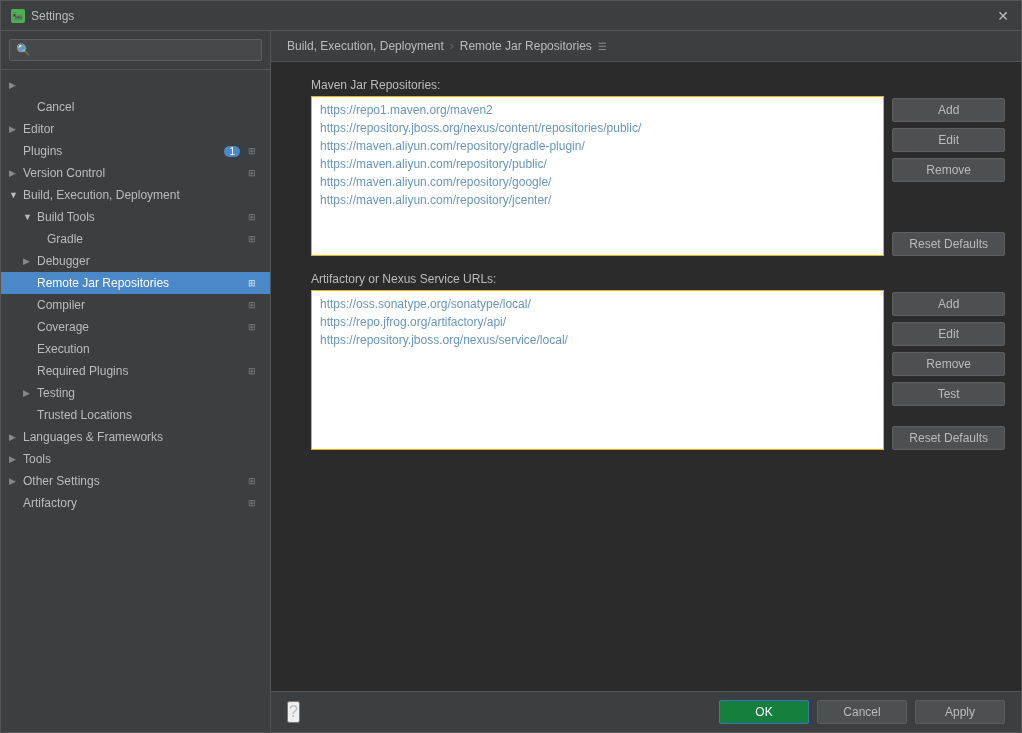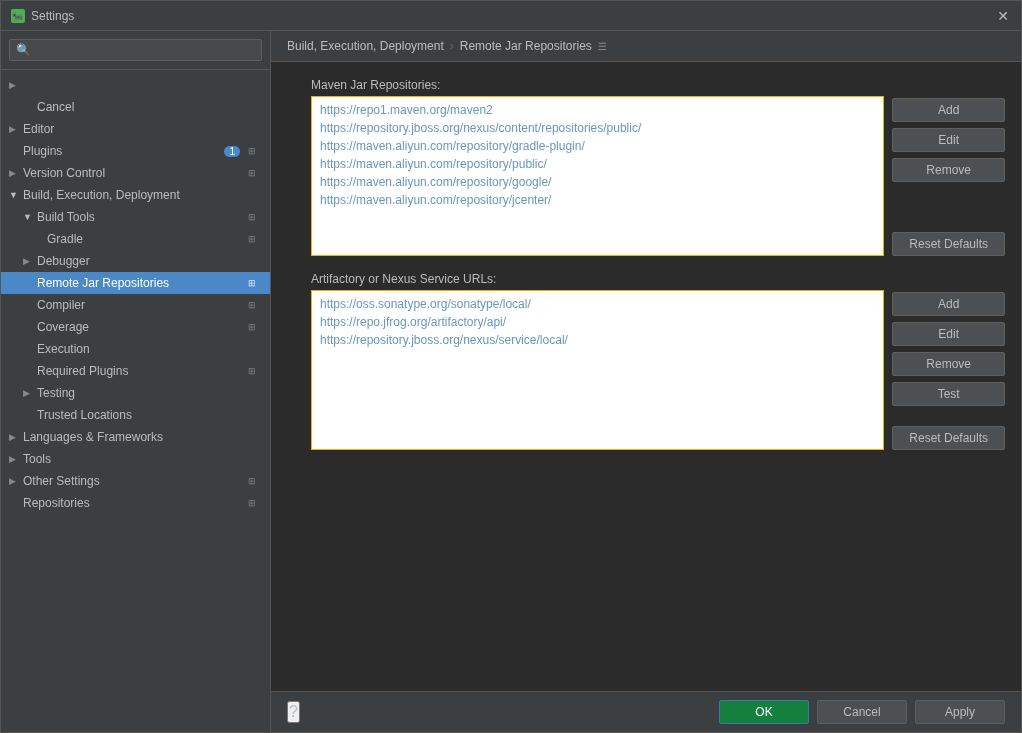--- a/index.html
+++ b/index.html
@@ -395,21 +395,21 @@
         </div>
 
         <div class="tree-item">
           <span class="arrow">▶</span>
           <span class="label">Other Settings</span>
           <span class="ext-icon">⊞</span>
         </div>
 
         <div class="tree-item">
           <span class="arrow"></span>
-          <span class="label">Repositories</span>
+          <span class="label">Artifactory</span>
           <span class="ext-icon">⊞</span>
         </div>
       </div>
     </div>
 
     <div class="content-area">
 
       <div class="breadcrumb">
         <span>Build, Execution, Deployment</span>
         <span class="breadcrumb-sep">›</span>

